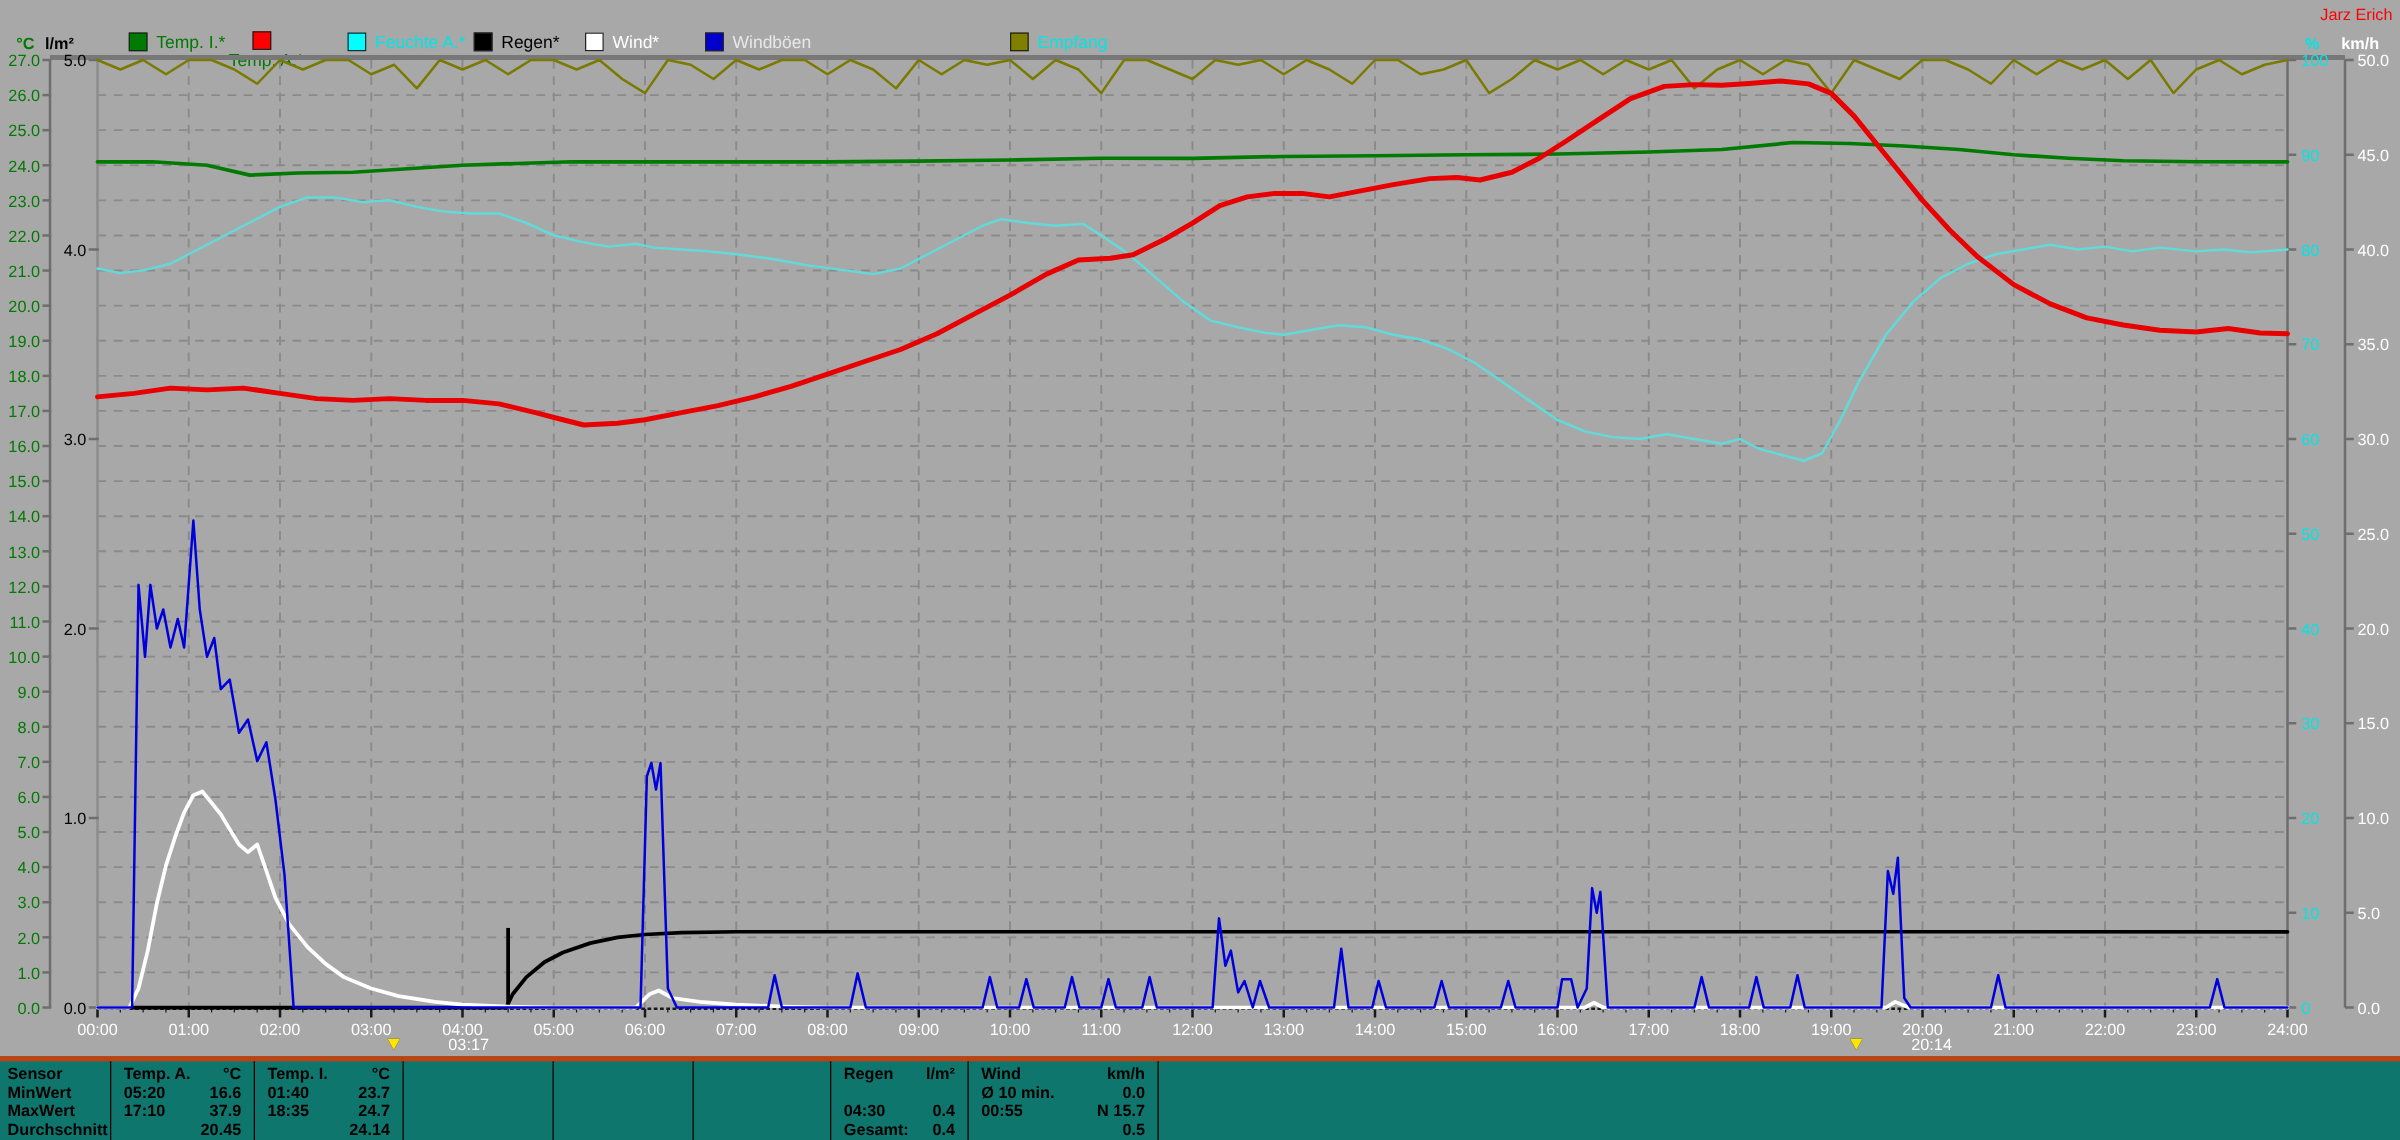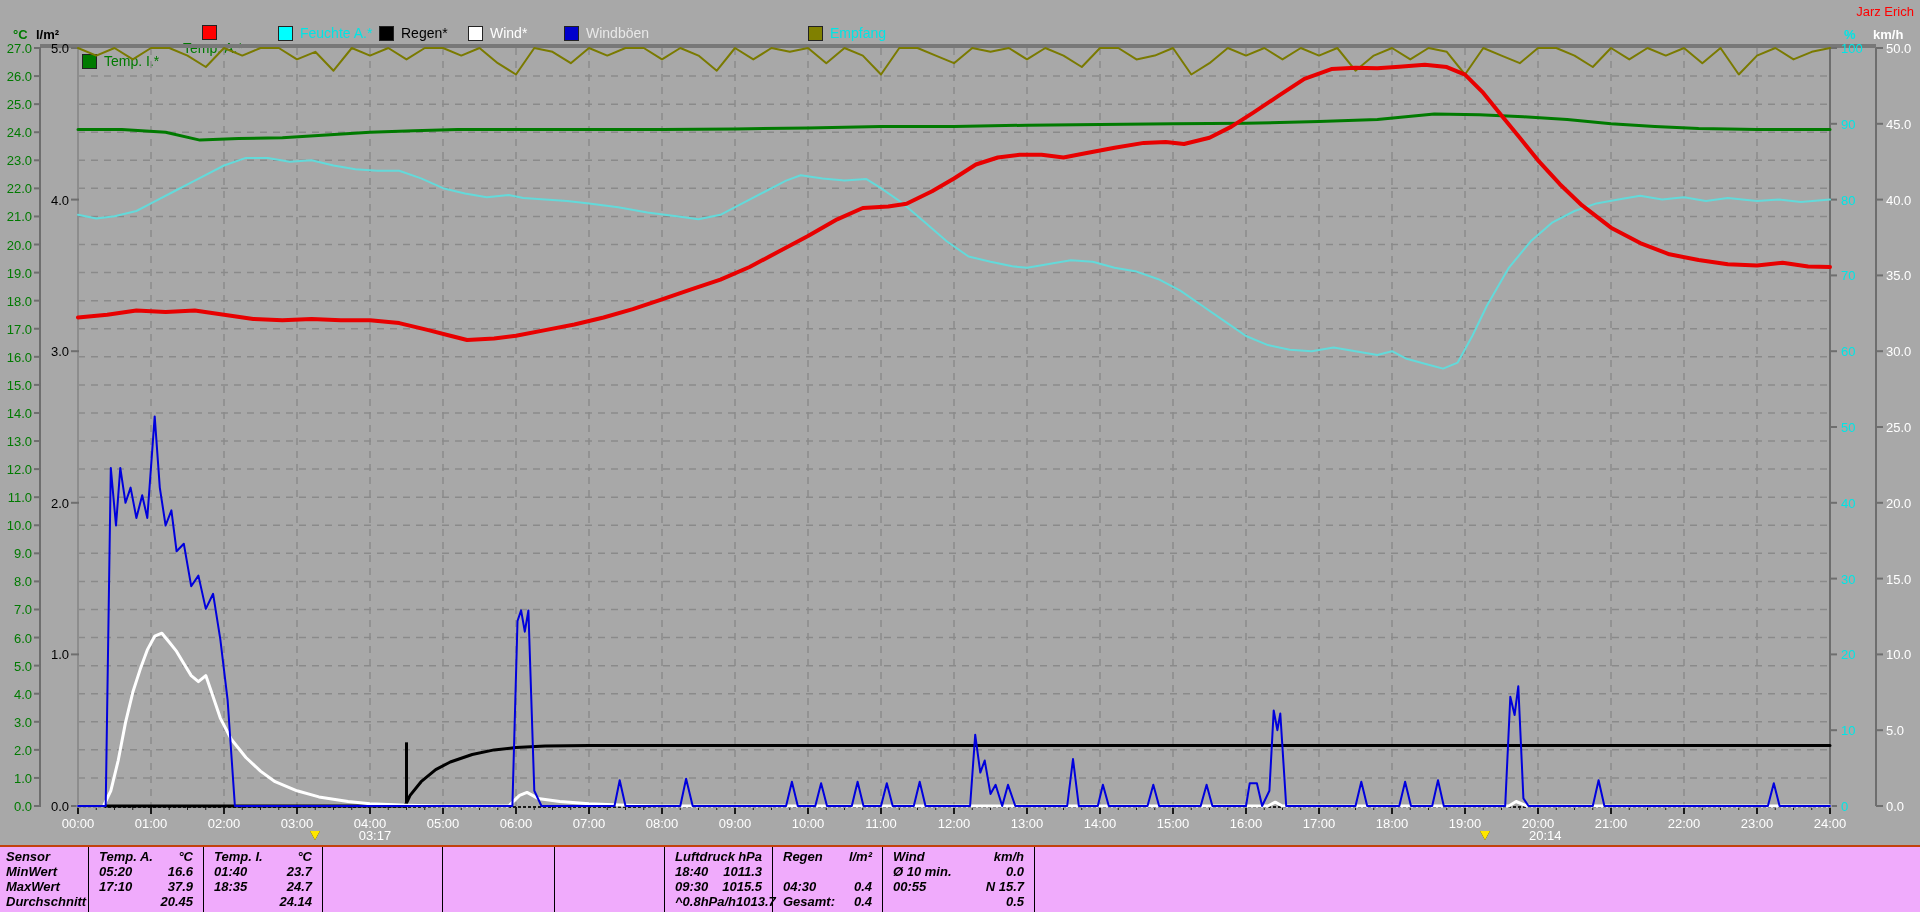--- a/index.html
+++ b/index.html
@@ -21,21 +21,21 @@
   
   #chart-svg{position:absolute;left:0;top:0;}
   .tick-label{font-size:13px;}
   
   .sun-marker{position:absolute;display:flex;align-items:center;height:14px;gap:36px;}
   .sun-arrow{width:0;height:0;border-left:5px solid transparent;border-right:5px solid transparent;
     border-top:9px solid #ffe600;margin-right:3px;filter:drop-shadow(0 0 0 #000);}
   .sun-time{color:#ffffff;font-size:13px;}
   
   #summary{position:absolute;left:0;top:845px;width:1920px;height:67px;
-    background:#f0abfc;border-top:2px solid #c2410c;display:flex;box-sizing:border-box;font-style:italic;}
+    background:#0f766e;border-top:4px solid #c2410c;display:flex;box-sizing:border-box;}
   .sum-col{height:100%;box-sizing:border-box;border-right:1px solid #000;
     font-size:13px;font-weight:bold;color:#000;padding-top:2px;}
   .sum-col:last-child{border-right:none;}
   .sum-row{height:15px;line-height:15px;display:flex;justify-content:space-between;
     padding:0 10px;white-space:nowrap;}
   .sum-row .l{text-align:left;}
   .sum-row .r{text-align:right;}
 </style>
 </head>
 <body>
@@ -43,21 +43,21 @@
 <div id="titlebar">
   <div id="owner">Jarz Erich</div>
 </div>
 
 <span class="axis-head" style="left:13px;color:#007a00;">°C</span>
 <span class="axis-head" style="left:36px;color:#000;">l/m²</span>
 <span class="axis-head" style="left:1844px;color:#00e5e5;">%</span>
 <span class="axis-head" style="left:1873px;color:#fff;">km/h</span>
 
 <div id="legend">
-    <div class="legend-item" style="left: 82px; margin-top: 28px;">
+    <div class="legend-item" style="left: 103px;">
       <span class="legend-swatch" style="background: rgb(0, 122, 0);"></span>
       <span style="color: rgb(0, 122, 0);">Temp. I.*</span>
     </div>
     <div class="legend-item" style="left: 183px; flex-direction: column;">
       <span class="legend-swatch" style="background: rgb(255, 0, 0);"></span>
       <span style="color: rgb(0, 122, 0);">Temp. A.*</span>
     </div>
     <div class="legend-item" style="left: 278px;">
       <span class="legend-swatch" style="background: rgb(0, 255, 255);"></span>
       <span style="color: rgb(0, 229, 229);">Feuchte A.*</span>
@@ -487,38 +487,20 @@
       </div>
       <div class="sum-row">
         <span class="l"></span>
         <span class="r"></span>
       </div>
       <div class="sum-row">
         <span class="l"></span>
         <span class="r"></span>
       </div>
     </div>
-    <div class="sum-col" style="width: 108px;">
-      <div class="sum-row">
-        <span class="l">Luftdruck</span>
-        <span class="r">hPa</span>
-      </div>
-      <div class="sum-row">
-        <span class="l">18:40</span>
-        <span class="r">1011.3</span>
-      </div>
-      <div class="sum-row">
-        <span class="l">09:30</span>
-        <span class="r">1015.5</span>
-      </div>
-      <div class="sum-row">
-        <span class="l">^0.8hPa/h</span>
-        <span class="r">1013.7</span>
-      </div>
-    </div>
     <div class="sum-col" style="width: 110px;">
       <div class="sum-row">
         <span class="l">Regen</span>
         <span class="r">l/m²</span>
       </div>
       <div class="sum-row">
         <span class="l"></span>
         <span class="r"></span>
       </div>
       <div class="sum-row">

